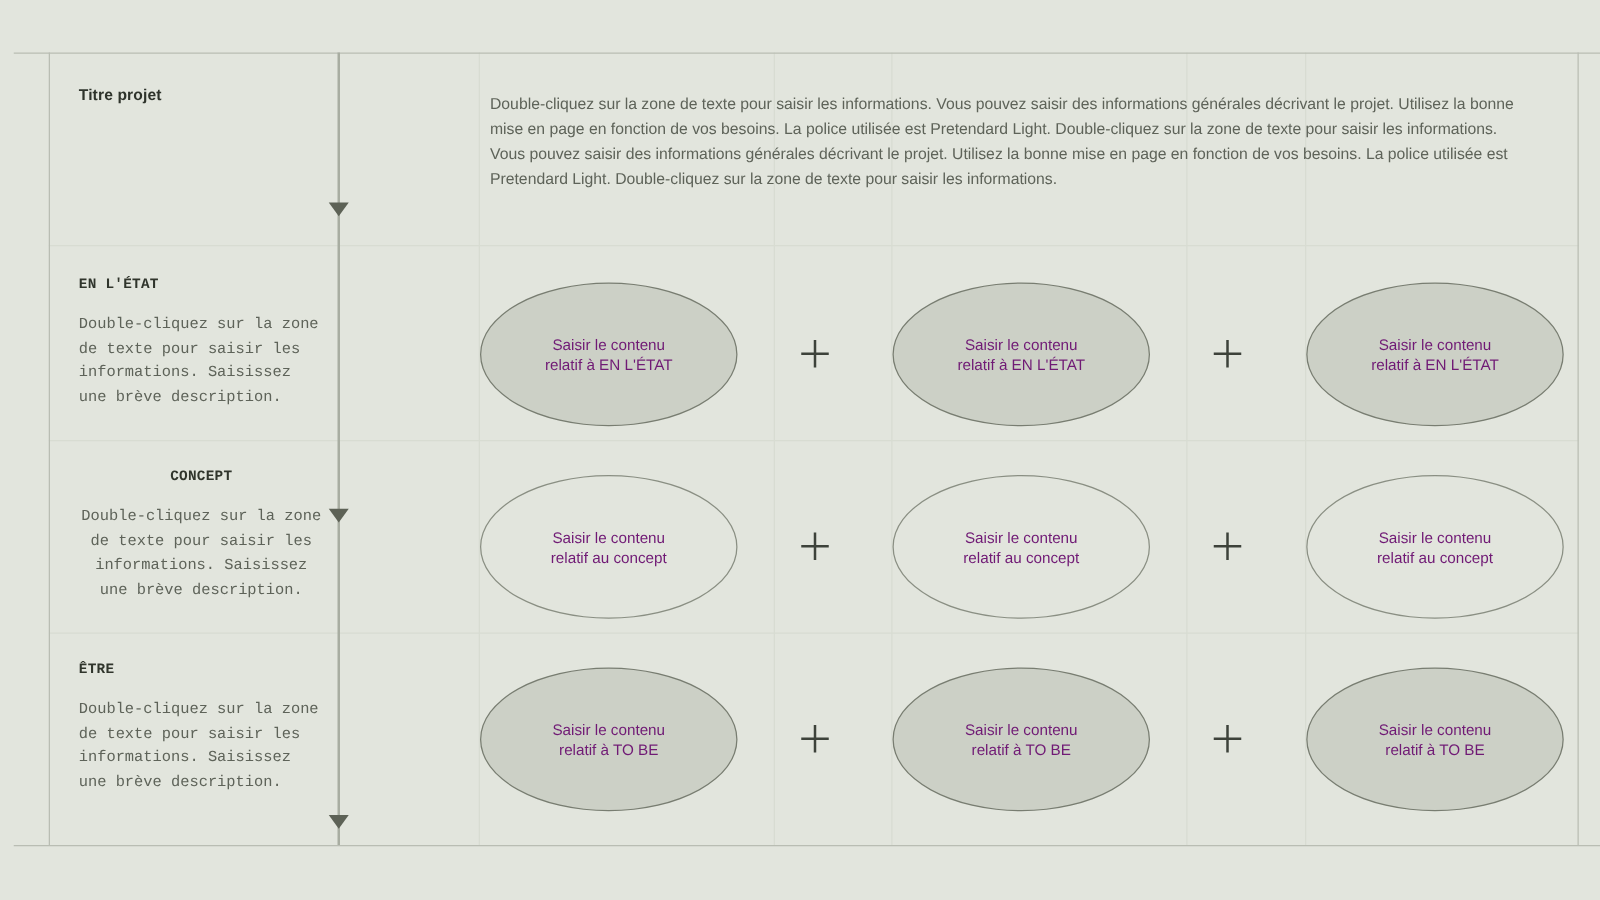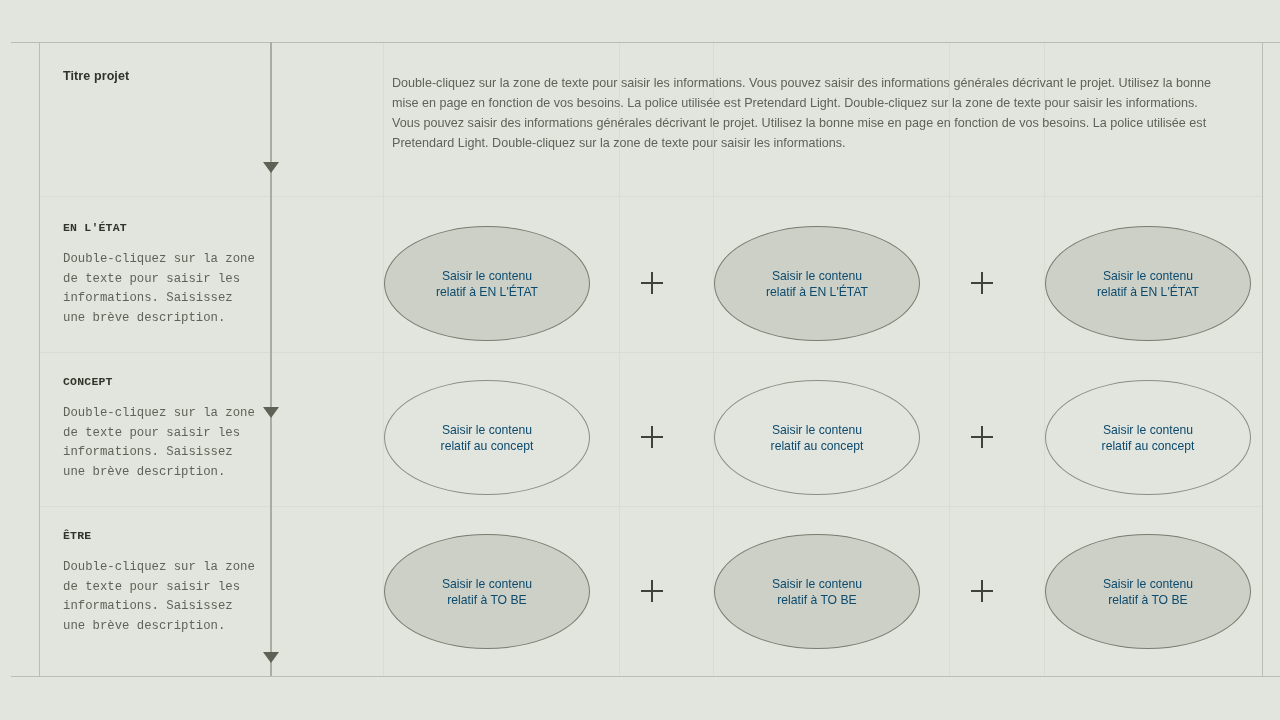--- a/index.html
+++ b/index.html
@@ -110,21 +110,21 @@
     align-items: center;
     justify-content: center;
     text-align: center;
     box-sizing: border-box;
   }
   .ellipse.filled { background: #ccd0c6; }
   .ellipse.hollow { background: transparent; border-color: #8a8f83; }
   .ellipse .label {
     font-size: 12.2px;
     line-height: 16px;
-    color: #0c4a6e;
+    color: #701a75;
     white-space: pre-line;
   }
 
   .plus {
     position: absolute;
     width: 22px;
     height: 22px;
   }
   .plus::before, .plus::after {
     content: "";
@@ -160,21 +160,21 @@
 
   <div id="project-title">Titre projet</div>
 
   <div id="intro-paragraph">Double-cliquez sur la zone de texte pour saisir les informations. Vous pouvez saisir des informations générales décrivant le projet. Utilisez la bonne mise en page en fonction de vos besoins. La police utilisée est Pretendard Light. Double-cliquez sur la zone de texte pour saisir les informations. Vous pouvez saisir des informations générales décrivant le projet. Utilisez la bonne mise en page en fonction de vos besoins. La police utilisée est Pretendard Light. Double-cliquez sur la zone de texte pour saisir les informations.</div>
 
   <div class="row-label" style="top:221px;">
     <p class="heading">EN L'ÉTAT</p>
     <p class="desc">Double-cliquez sur la zone de texte pour saisir les informations. Saisissez une brève description.</p>
   </div>
 
-  <div class="row-label" style="top:375px;">
+  <div class="row-label" style="top:375px;text-align:center;">
     <p class="heading">CONCEPT</p>
     <p class="desc">Double-cliquez sur la zone de texte pour saisir les informations. Saisissez une brève description.</p>
   </div>
 
   <div class="row-label" style="top:529px;">
     <p class="heading">ÊTRE</p>
     <p class="desc">Double-cliquez sur la zone de texte pour saisir les informations. Saisissez une brève description.</p>
   </div>
 
   <div class="ellipse filled" style="left:373px; top:226px;">

